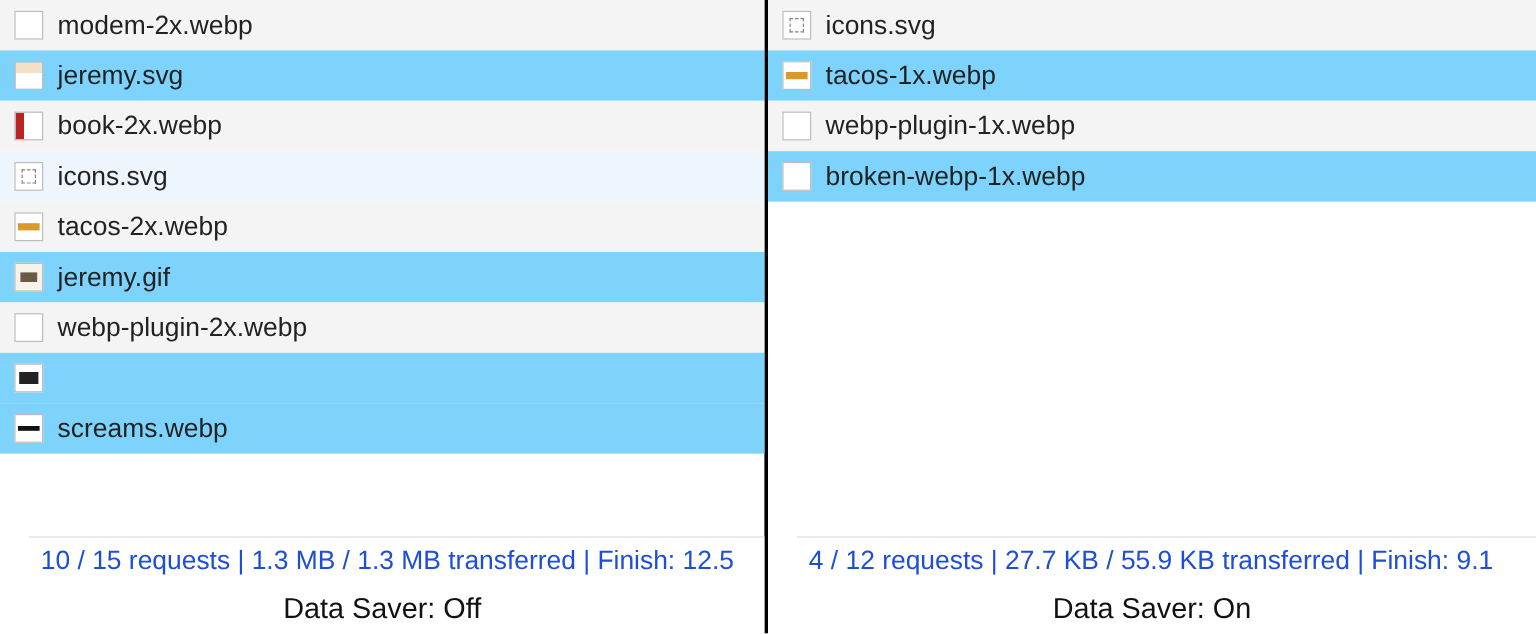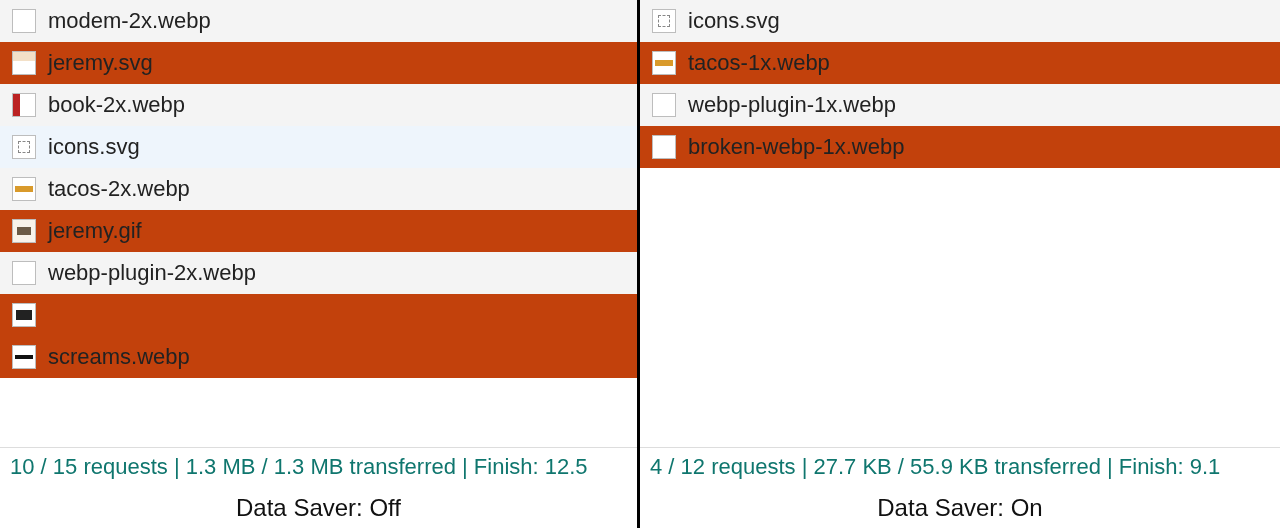--- a/index.html
+++ b/index.html
@@ -29,44 +29,45 @@
     }
     .row {
       display: flex;
       align-items: center;
       height: 42px;
       padding-left: 12px;
       white-space: nowrap;
       overflow: hidden;
     }
     .row.odd { background: #f4f4f4; }
-    .row.even { background: #c2410c; }
+    .row.even { background: #7dd3fc; }
     .row.sel { background: #eef5fc; }
     .fileicon {
       width: 24px;
       height: 24px;
       border: 1px solid #bdbdbd;
       background: #fff;
       margin-right: 12px;
       display: flex;
       align-items: center;
       justify-content: center;
       font-size: 12px;
       color: #555;
       overflow: hidden;
       position: relative;
     }
     .summary {
       border-top: 1px solid #ddd;
       background: #fff;
-      color: #0f766e;
+      color: #1d4ed8;
       font-size: 22px;
       padding: 6px 10px;
       white-space: nowrap;
       overflow: hidden;
+      margin-left: 24px;
     }
     .caption {
       text-align: center;
       font-size: 24px;
       color: #111;
       padding: 8px 0 6px 0;
       background: #fff;
     }
     
     .ic-blank { background: #fff; }

